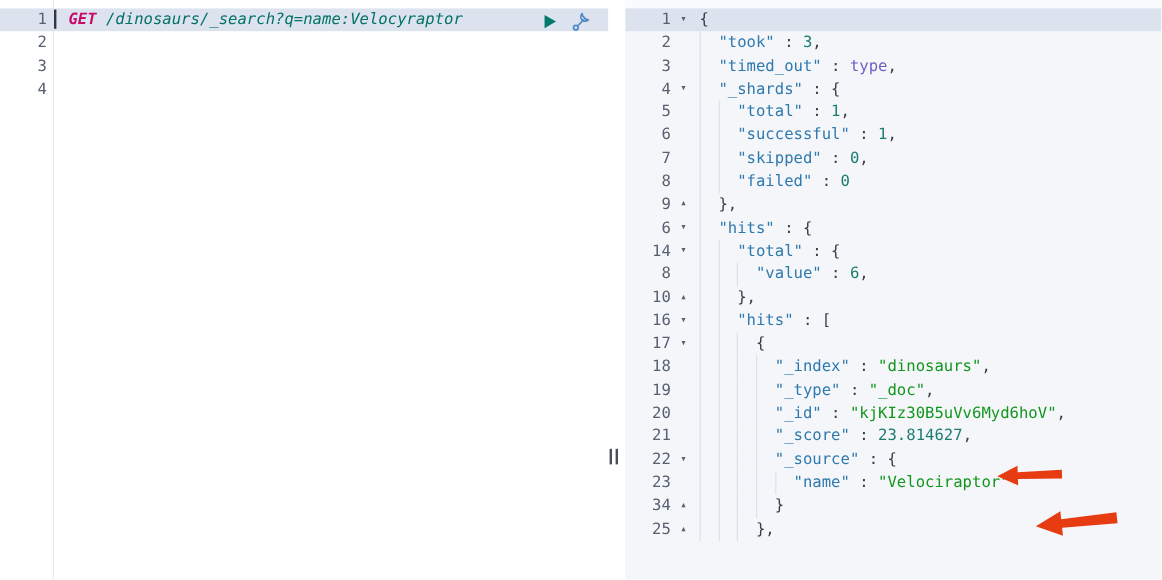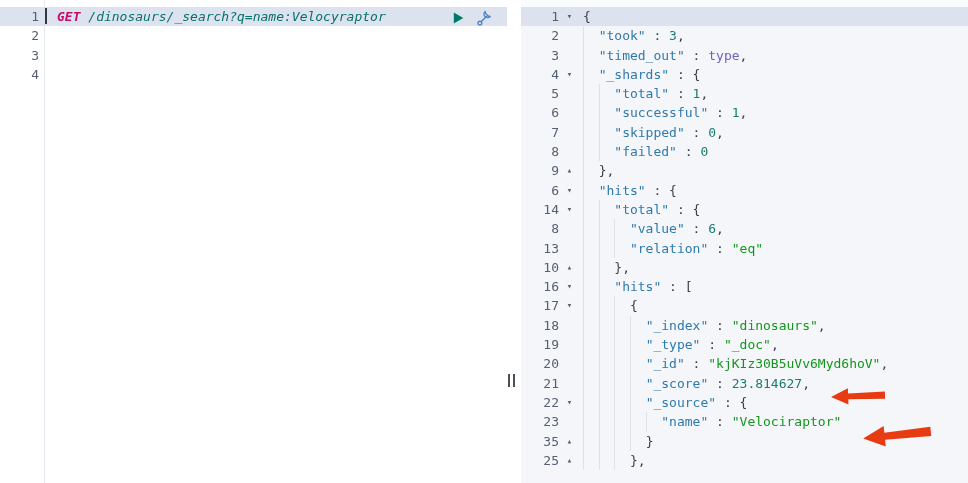--- a/index.html
+++ b/index.html
@@ -78,31 +78,30 @@
         <div class="line"><span class="gut2">3</span><span class="fold"></span><span class="txt"><i class="ig" style="left: 5px;"></i><span>  </span><span class="tok-key">"timed_out"</span><span class="tok-punc"> : </span><span class="tok-bool">type</span><span class="tok-punc">,</span></span></div>
         <div class="line"><span class="gut2">4</span><span class="fold">▾</span><span class="txt"><i class="ig" style="left: 5px;"></i><span>  </span><span class="tok-key">"_shards"</span><span class="tok-punc"> : {</span></span></div>
         <div class="line"><span class="gut2">5</span><span class="fold"></span><span class="txt"><i class="ig" style="left: 5px;"></i><i class="ig" style="left: 20.66px;"></i><span>    </span><span class="tok-key">"total"</span><span class="tok-punc"> : </span><span class="tok-num">1</span><span class="tok-punc">,</span></span></div>
         <div class="line"><span class="gut2">6</span><span class="fold"></span><span class="txt"><i class="ig" style="left: 5px;"></i><i class="ig" style="left: 20.66px;"></i><span>    </span><span class="tok-key">"successful"</span><span class="tok-punc"> : </span><span class="tok-num">1</span><span class="tok-punc">,</span></span></div>
         <div class="line"><span class="gut2">7</span><span class="fold"></span><span class="txt"><i class="ig" style="left: 5px;"></i><i class="ig" style="left: 20.66px;"></i><span>    </span><span class="tok-key">"skipped"</span><span class="tok-punc"> : </span><span class="tok-num">0</span><span class="tok-punc">,</span></span></div>
         <div class="line"><span class="gut2">8</span><span class="fold"></span><span class="txt"><i class="ig" style="left: 5px;"></i><i class="ig" style="left: 20.66px;"></i><span>    </span><span class="tok-key">"failed"</span><span class="tok-punc"> : </span><span class="tok-num">0</span></span></div>
         <div class="line"><span class="gut2">9</span><span class="fold">▴</span><span class="txt"><i class="ig" style="left: 5px;"></i><span>  </span><span class="tok-punc">},</span></span></div>
         <div class="line"><span class="gut2">6</span><span class="fold">▾</span><span class="txt"><i class="ig" style="left: 5px;"></i><span>  </span><span class="tok-key">"hits"</span><span class="tok-punc"> : {</span></span></div>
         <div class="line"><span class="gut2">14</span><span class="fold">▾</span><span class="txt"><i class="ig" style="left: 5px;"></i><i class="ig" style="left: 20.66px;"></i><span>    </span><span class="tok-key">"total"</span><span class="tok-punc"> : {</span></span></div>
         <div class="line"><span class="gut2">8</span><span class="fold"></span><span class="txt"><i class="ig" style="left: 5px;"></i><i class="ig" style="left: 20.66px;"></i><i class="ig" style="left: 36.32px;"></i><span>      </span><span class="tok-key">"value"</span><span class="tok-punc"> : </span><span class="tok-num">6</span><span class="tok-punc">,</span></span></div>
-        <div class="line"><span class="gut2">13</span><span class="fold"></span><span class="txt"><i class="ig" style="left: 5px;"></i><i class="ig" style="left: 20.66px;"></i><i class="ig" style="left: 36.32px;"></i><span>      </span><span class="tok-key">"relation"</span><span class="tok-punc"> : </span><span class="tok-str">"eq"</span></span></div>
         <div class="line"><span class="gut2">10</span><span class="fold">▴</span><span class="txt"><i class="ig" style="left: 5px;"></i><i class="ig" style="left: 20.66px;"></i><span>    </span><span class="tok-punc">},</span></span></div>
         <div class="line"><span class="gut2">16</span><span class="fold">▾</span><span class="txt"><i class="ig" style="left: 5px;"></i><i class="ig" style="left: 20.66px;"></i><span>    </span><span class="tok-key">"hits"</span><span class="tok-punc"> : [</span></span></div>
         <div class="line"><span class="gut2">17</span><span class="fold">▾</span><span class="txt"><i class="ig" style="left: 5px;"></i><i class="ig" style="left: 20.66px;"></i><i class="ig" style="left: 36.32px;"></i><span>      </span><span class="tok-punc">{</span></span></div>
         <div class="line"><span class="gut2">18</span><span class="fold"></span><span class="txt"><i class="ig" style="left: 5px;"></i><i class="ig" style="left: 20.66px;"></i><i class="ig" style="left: 36.32px;"></i><i class="ig" style="left: 51.98px;"></i><span>        </span><span class="tok-key">"_index"</span><span class="tok-punc"> : </span><span class="tok-str">"dinosaurs"</span><span class="tok-punc">,</span></span></div>
         <div class="line"><span class="gut2">19</span><span class="fold"></span><span class="txt"><i class="ig" style="left: 5px;"></i><i class="ig" style="left: 20.66px;"></i><i class="ig" style="left: 36.32px;"></i><i class="ig" style="left: 51.98px;"></i><span>        </span><span class="tok-key">"_type"</span><span class="tok-punc"> : </span><span class="tok-str">"_doc"</span><span class="tok-punc">,</span></span></div>
         <div class="line"><span class="gut2">20</span><span class="fold"></span><span class="txt"><i class="ig" style="left: 5px;"></i><i class="ig" style="left: 20.66px;"></i><i class="ig" style="left: 36.32px;"></i><i class="ig" style="left: 51.98px;"></i><span>        </span><span class="tok-key">"_id"</span><span class="tok-punc"> : </span><span class="tok-str">"kjKIz30B5uVv6Myd6hoV"</span><span class="tok-punc">,</span></span></div>
         <div class="line"><span class="gut2">21</span><span class="fold"></span><span class="txt"><i class="ig" style="left: 5px;"></i><i class="ig" style="left: 20.66px;"></i><i class="ig" style="left: 36.32px;"></i><i class="ig" style="left: 51.98px;"></i><span>        </span><span class="tok-key">"_score"</span><span class="tok-punc"> : </span><span class="tok-num">23.814627</span><span class="tok-punc">,</span></span></div>
         <div class="line"><span class="gut2">22</span><span class="fold">▾</span><span class="txt"><i class="ig" style="left: 5px;"></i><i class="ig" style="left: 20.66px;"></i><i class="ig" style="left: 36.32px;"></i><i class="ig" style="left: 51.98px;"></i><span>        </span><span class="tok-key">"_source"</span><span class="tok-punc"> : {</span></span></div>
         <div class="line"><span class="gut2">23</span><span class="fold"></span><span class="txt"><i class="ig" style="left: 5px;"></i><i class="ig" style="left: 20.66px;"></i><i class="ig" style="left: 36.32px;"></i><i class="ig" style="left: 51.98px;"></i><i class="ig" style="left: 67.64px;"></i><span>          </span><span class="tok-key">"name"</span><span class="tok-punc"> : </span><span class="tok-str">"Velociraptor"</span></span></div>
-        <div class="line"><span class="gut2">35</span><span class="fold">▴</span><span class="txt"><i class="ig" style="left: 5px;"></i><i class="ig" style="left: 20.66px;"></i><i class="ig" style="left: 36.32px;"></i><i class="ig" style="left: 51.98px;"></i><span>        </span><span class="tok-punc">}</span></span></div>
+        <div class="line"><span class="gut2">34</span><span class="fold">▴</span><span class="txt"><i class="ig" style="left: 5px;"></i><i class="ig" style="left: 20.66px;"></i><i class="ig" style="left: 36.32px;"></i><i class="ig" style="left: 51.98px;"></i><span>        </span><span class="tok-punc">}</span></span></div>
         <div class="line"><span class="gut2">25</span><span class="fold">▴</span><span class="txt"><i class="ig" style="left: 5px;"></i><i class="ig" style="left: 20.66px;"></i><i class="ig" style="left: 36.32px;"></i><span>      </span><span class="tok-punc">},</span></span></div>
       </div>
   </div>
 
   <div id="annotations">
       <svg viewBox="0 0 68 22" class="annotation" style="left: 824px; top: 387px; width: 68px; height: 18px; transform: rotate(-2deg);">
         <polygon points="1,11 22,1 22,7.5 67,6.5 67,15.5 22,14.5 22,21" style="fill: var(--c-arrow);"></polygon>
       </svg>
       <svg viewBox="0 0 68 22" class="annotation" style="left: 862px; top: 423px; width: 70px; height: 24px; transform: rotate(-6deg);">
         <polygon points="1,11 22,1 22,7.5 67,6.5 67,15.5 22,14.5 22,21" style="fill: var(--c-arrow);"></polygon>

